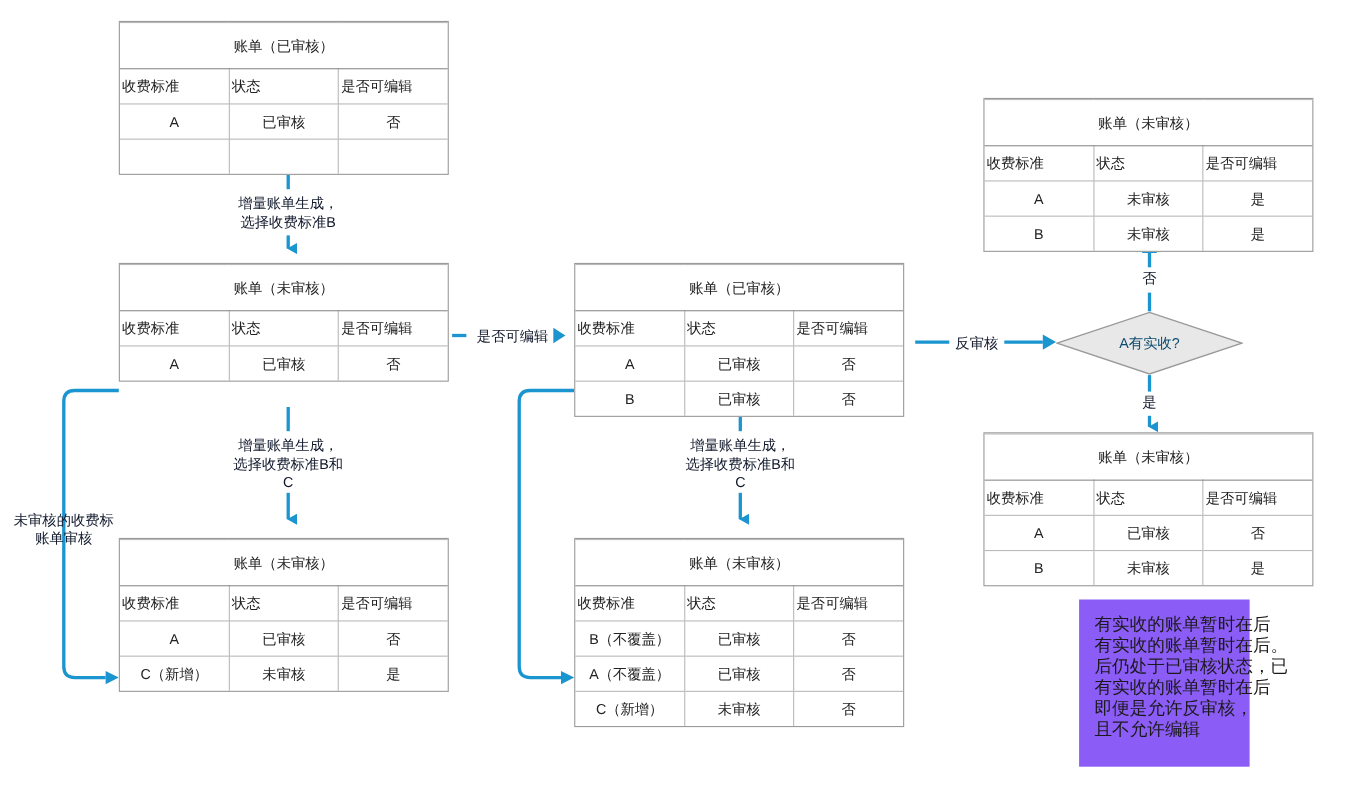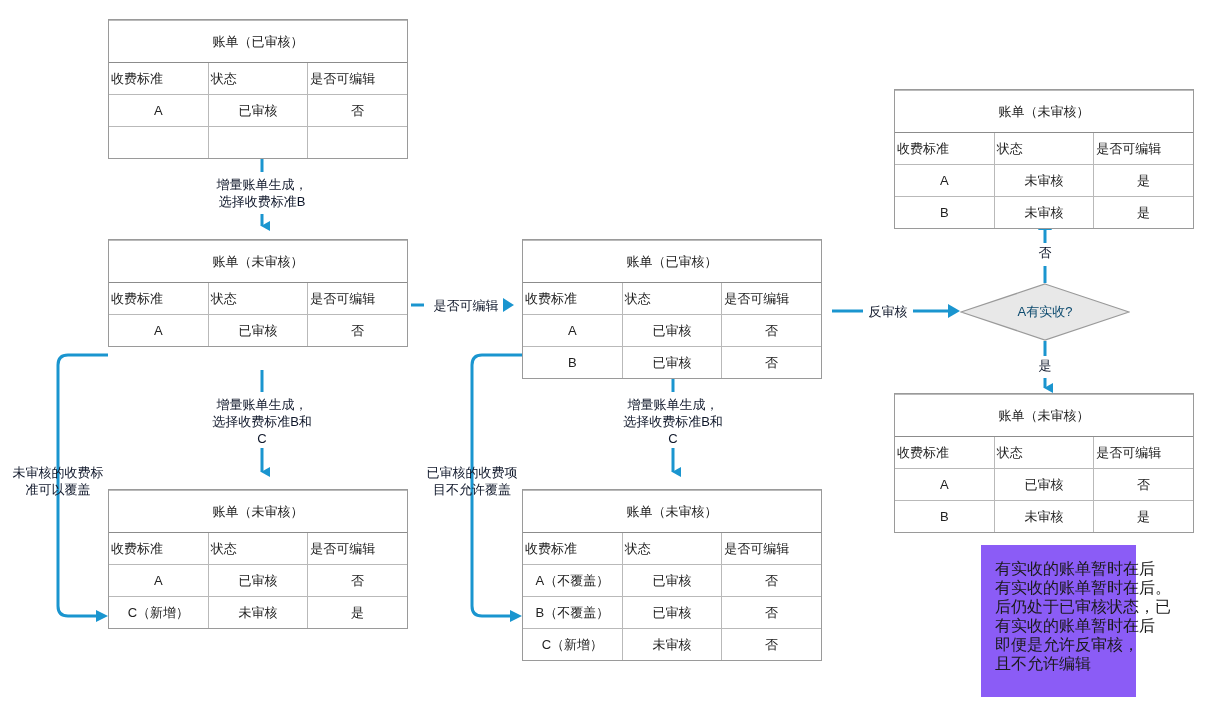--- a/index.html
+++ b/index.html
@@ -238,21 +238,21 @@
   </div>
 
   <div class="conn-label" style="left:182px; top:396px; width:160px;">
     <div class="line">增量账单生成，</div>
     <div class="line">选择收费标准B和</div>
     <div class="line">C</div>
   </div>
 
   <div class="conn-label" style="left:0px; top:464px; width:116px; text-align:center;">
     <div class="line">未审核的收费标</div>
-    <div class="line">准可以覆盖</div>
+    <div class="line">账单审核</div>
   </div>
 
   <div class="bill-table" style="left:108px; top:489px; width:300px;">
     <table>
       <tbody>
           <tr>
         <td class="title-cell" colspan="3">账单（未审核）</td>
       </tr>
       <tr>
         <th style="width:100px">收费标准</th>
@@ -301,43 +301,39 @@
     </tbody>
       </table>
   </div>
 
   <div class="conn-label" style="left:593px; top:396px; width:160px;">
     <div class="line">增量账单生成，</div>
     <div class="line">选择收费标准B和</div>
     <div class="line">C</div>
   </div>
 
-  <div class="conn-label" style="left:414px; top:464px; width:116px; text-align:center;">
-    <div class="line">已审核的收费项</div>
-    <div class="line">目不允许覆盖</div>
-  </div>
 
   <div class="bill-table" style="left:522px; top:489px; width:300px;">
     <table>
       <tbody>
           <tr>
         <td class="title-cell" colspan="3">账单（未审核）</td>
       </tr>
       <tr>
         <th style="width:100px">收费标准</th>
         <th style="width:100px">状态</th>
         <th style="width:100px">是否可编辑</th>
       </tr>
       <tr>
+        <td>B（不覆盖）</td>
+        <td>已审核</td>
+        <td>否</td>
+      </tr>
+      <tr>
         <td>A（不覆盖）</td>
-        <td>已审核</td>
-        <td>否</td>
-      </tr>
-      <tr>
-        <td>B（不覆盖）</td>
         <td>已审核</td>
         <td>否</td>
       </tr>
       <tr>
         <td>C（新增）</td>
         <td>未审核</td>
         <td>否</td>
       </tr>
     </tbody>
       </table>

